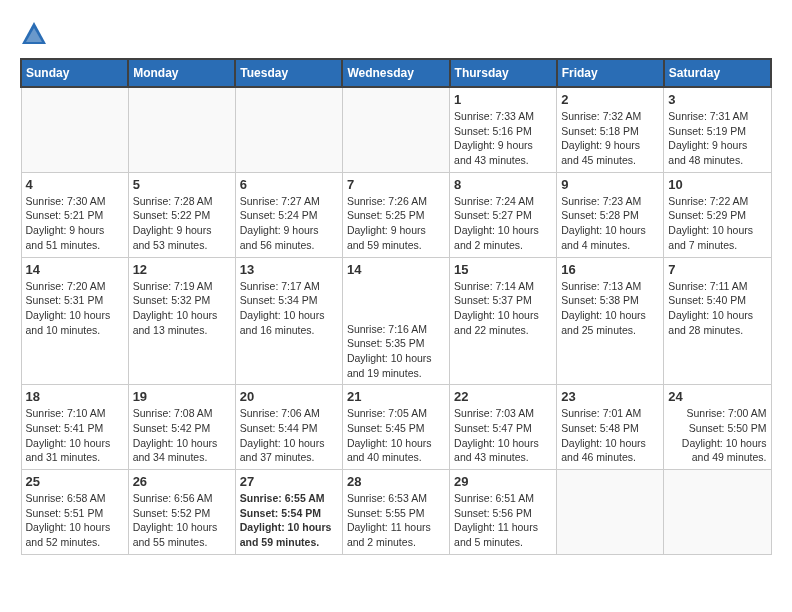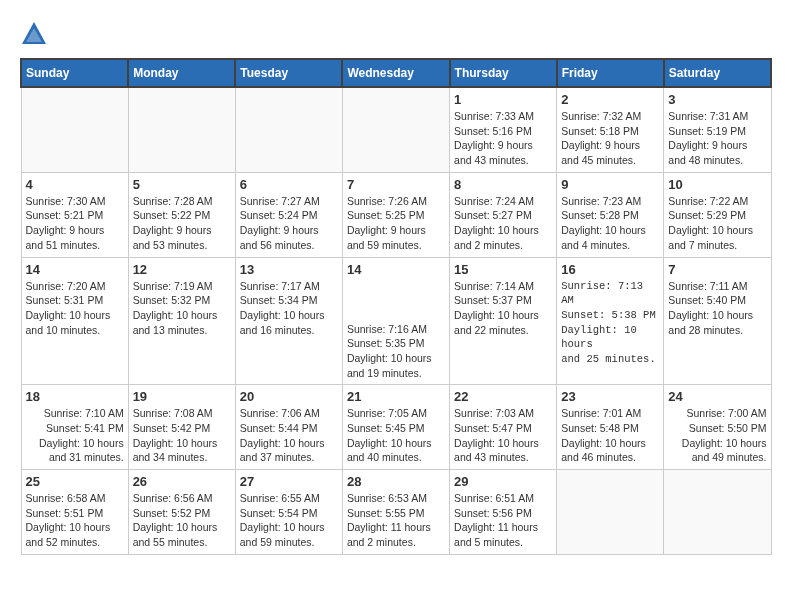--- a/index.html
+++ b/index.html
@@ -231,37 +231,37 @@
         </td>
         <td>
           <span class="day-number">15</span>
           <div class="day-info" style="white-space: pre-line;">Sunrise: 7:14 AM
 Sunset: 5:37 PM
 Daylight: 10 hours
 and 22 minutes.</div>
         </td>
         <td>
           <span class="day-number">16</span>
-          <div class="day-info" style="white-space: pre-line; font-family: Liberation Mono, monospace;">Sunrise: 7:13 AM
+          <div class="day-info" style="white-space: pre-line;">Sunrise: 7:13 AM
 Sunset: 5:38 PM
 Daylight: 10 hours
 and 25 minutes.</div>
         </td>
         <td>
           <span class="day-number">7</span>
           <div class="day-info" style="white-space: pre-line;">Sunrise: 7:11 AM
 Sunset: 5:40 PM
 Daylight: 10 hours
 and 28 minutes.</div>
         </td>
       </tr>
       <tr>
         <td>
           <span class="day-number">18</span>
-          <div class="day-info" style="white-space: pre-line; text-align: right;">Sunrise: 7:10 AM
+          <div class="day-info" style="white-space: pre-line;">Sunrise: 7:10 AM
 Sunset: 5:41 PM
 Daylight: 10 hours
 and 31 minutes.</div>
         </td>
         <td>
           <span class="day-number">19</span>
           <div class="day-info" style="white-space: pre-line;">Sunrise: 7:08 AM
 Sunset: 5:42 PM
 Daylight: 10 hours
 and 34 minutes.</div>
@@ -312,21 +312,21 @@
         </td>
         <td>
           <span class="day-number">26</span>
           <div class="day-info" style="white-space: pre-line;">Sunrise: 6:56 AM
 Sunset: 5:52 PM
 Daylight: 10 hours
 and 55 minutes.</div>
         </td>
         <td>
           <span class="day-number">27</span>
-          <div class="day-info" style="white-space: pre-line;">Sunrise: 6:55 AM
+          <div class="day-info" style="white-space: pre-line; font-weight: bold;">Sunrise: 6:55 AM
 Sunset: 5:54 PM
 Daylight: 10 hours
 and 59 minutes.</div>
         </td>
         <td>
           <span class="day-number">28</span>
           <div class="day-info" style="white-space: pre-line;">Sunrise: 6:53 AM
 Sunset: 5:55 PM
 Daylight: 11 hours
 and 2 minutes.</div>

